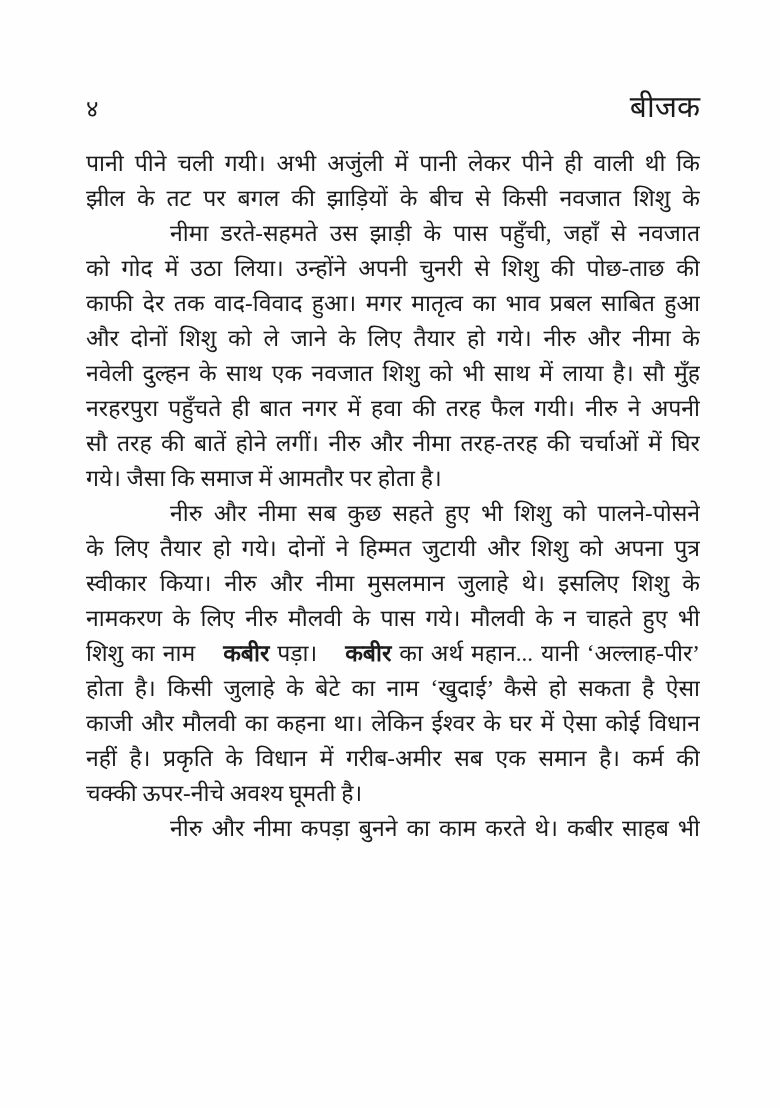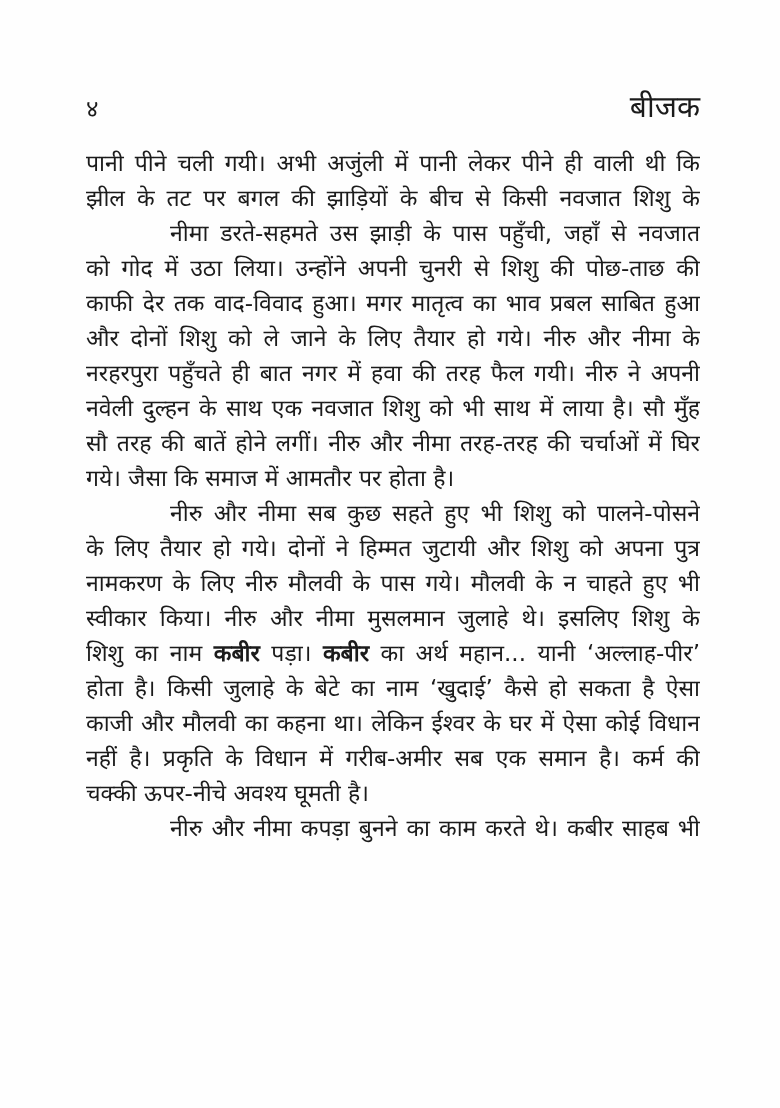--- a/index.html
+++ b/index.html
@@ -25,67 +25,67 @@
     align-items: baseline;
     font-size: 25px;
     line-height: 30px;
     margin-bottom: 22px;
   }
   .page-number { font-size: 24px; }
   .book-title  { font-size: 30px; }
   .page-body {
     font-size: 23px;
   }
-  .paragraph { margin: 0; }
+  .paragraph { margin: 0; font-family: Liberation Serif, serif; }
   .text-line {
     line-height: 35px;
     height: 35px;
     overflow: hidden;
     text-align: justify;
     text-align-last: justify;
     -moz-text-align-last: justify;
   }
   .text-line.no-justify {
     text-align: left;
     text-align-last: left;
     -moz-text-align-last: left;
   }
   .text-line.first-line.indented {
     padding-left: 84px;
   }
-  .bold { font-weight: 700; }
+  .bold { font-weight: 700; margin-left: 20px; }
 </style>
 </head>
 <body>
 
 <div class="page">
   <div class="page-header">
     <span class="page-number">४</span>
     <span class="book-title">बीजक</span>
   </div>
   <div class="page-body" id="page-body">
       <div class="paragraph">
         <div class="text-line"><span>पानी पीने चली गयी। अभी अजुंली में पानी लेकर पीने ही वाली थी कि</span></div>
         <div class="text-line"><span>झील के तट पर बगल की झाड़ियों के बीच से किसी नवजात शिशु के</span></div>
       </div>
       <div class="paragraph">
         <div class="text-line first-line indented"><span>नीमा डरते-सहमते उस झाड़ी के पास पहुँची, जहाँ से नवजात</span></div>
         <div class="text-line"><span>को गोद में उठा लिया। उन्होंने अपनी चुनरी से शिशु की पोछ-ताछ की</span></div>
         <div class="text-line"><span>काफी देर तक वाद-विवाद हुआ। मगर मातृत्व का भाव प्रबल साबित हुआ</span></div>
         <div class="text-line"><span>और दोनों शिशु को ले जाने के लिए तैयार हो गये। नीरु और नीमा के</span></div>
+        <div class="text-line"><span>नवेली दुल्हन के साथ एक नवजात शिशु को भी साथ में लाया है। सौ मुँह</span></div>
         <div class="text-line"><span>नरहरपुरा पहुँचते ही बात नगर में हवा की तरह फैल गयी। नीरु ने अपनी</span></div>
-        <div class="text-line"><span>नवेली दुल्हन के साथ एक नवजात शिशु को भी साथ में लाया है। सौ मुँह</span></div>
         <div class="text-line"><span>सौ तरह की बातें होने लगीं। नीरु और नीमा तरह-तरह की चर्चाओं में घिर</span></div>
         <div class="text-line no-justify"><span>गये। जैसा कि समाज में आमतौर पर होता है।</span></div>
       </div>
       <div class="paragraph">
         <div class="text-line first-line indented"><span>नीरु और नीमा सब कुछ सहते हुए भी शिशु को पालने-पोसने</span></div>
         <div class="text-line"><span>के लिए तैयार हो गये। दोनों ने हिम्मत जुटायी और शिशु को अपना पुत्र</span></div>
+        <div class="text-line"><span>स्वीकार किया। नीरु और नीमा मुसलमान जुलाहे थे। इसलिए शिशु के</span></div>
         <div class="text-line"><span>नामकरण के लिए नीरु मौलवी के पास गये। मौलवी के न चाहते हुए भी</span></div>
-        <div class="text-line"><span>स्वीकार किया। नीरु और नीमा मुसलमान जुलाहे थे। इसलिए शिशु के</span></div>
         <div class="text-line"><span>शिशु का नाम </span><span class="bold">कबीर</span><span> पड़ा। </span><span class="bold">कबीर</span><span> का अर्थ महान... यानी ‘अल्लाह-पीर’</span></div>
         <div class="text-line"><span>होता है। किसी जुलाहे के बेटे का नाम ‘खुदाई’ कैसे हो सकता है ऐसा</span></div>
         <div class="text-line"><span>काजी और मौलवी का कहना था। लेकिन ईश्वर के घर में ऐसा कोई विधान</span></div>
         <div class="text-line"><span>नहीं है। प्रकृति के विधान में गरीब-अमीर सब एक समान है। कर्म की</span></div>
         <div class="text-line no-justify"><span>चक्की ऊपर-नीचे अवश्य घूमती है।</span></div>
       </div>
       <div class="paragraph">
         <div class="text-line first-line indented"><span>नीरु और नीमा कपड़ा बुनने का काम करते थे। कबीर साहब भी</span></div>
       </div>
     </div>

